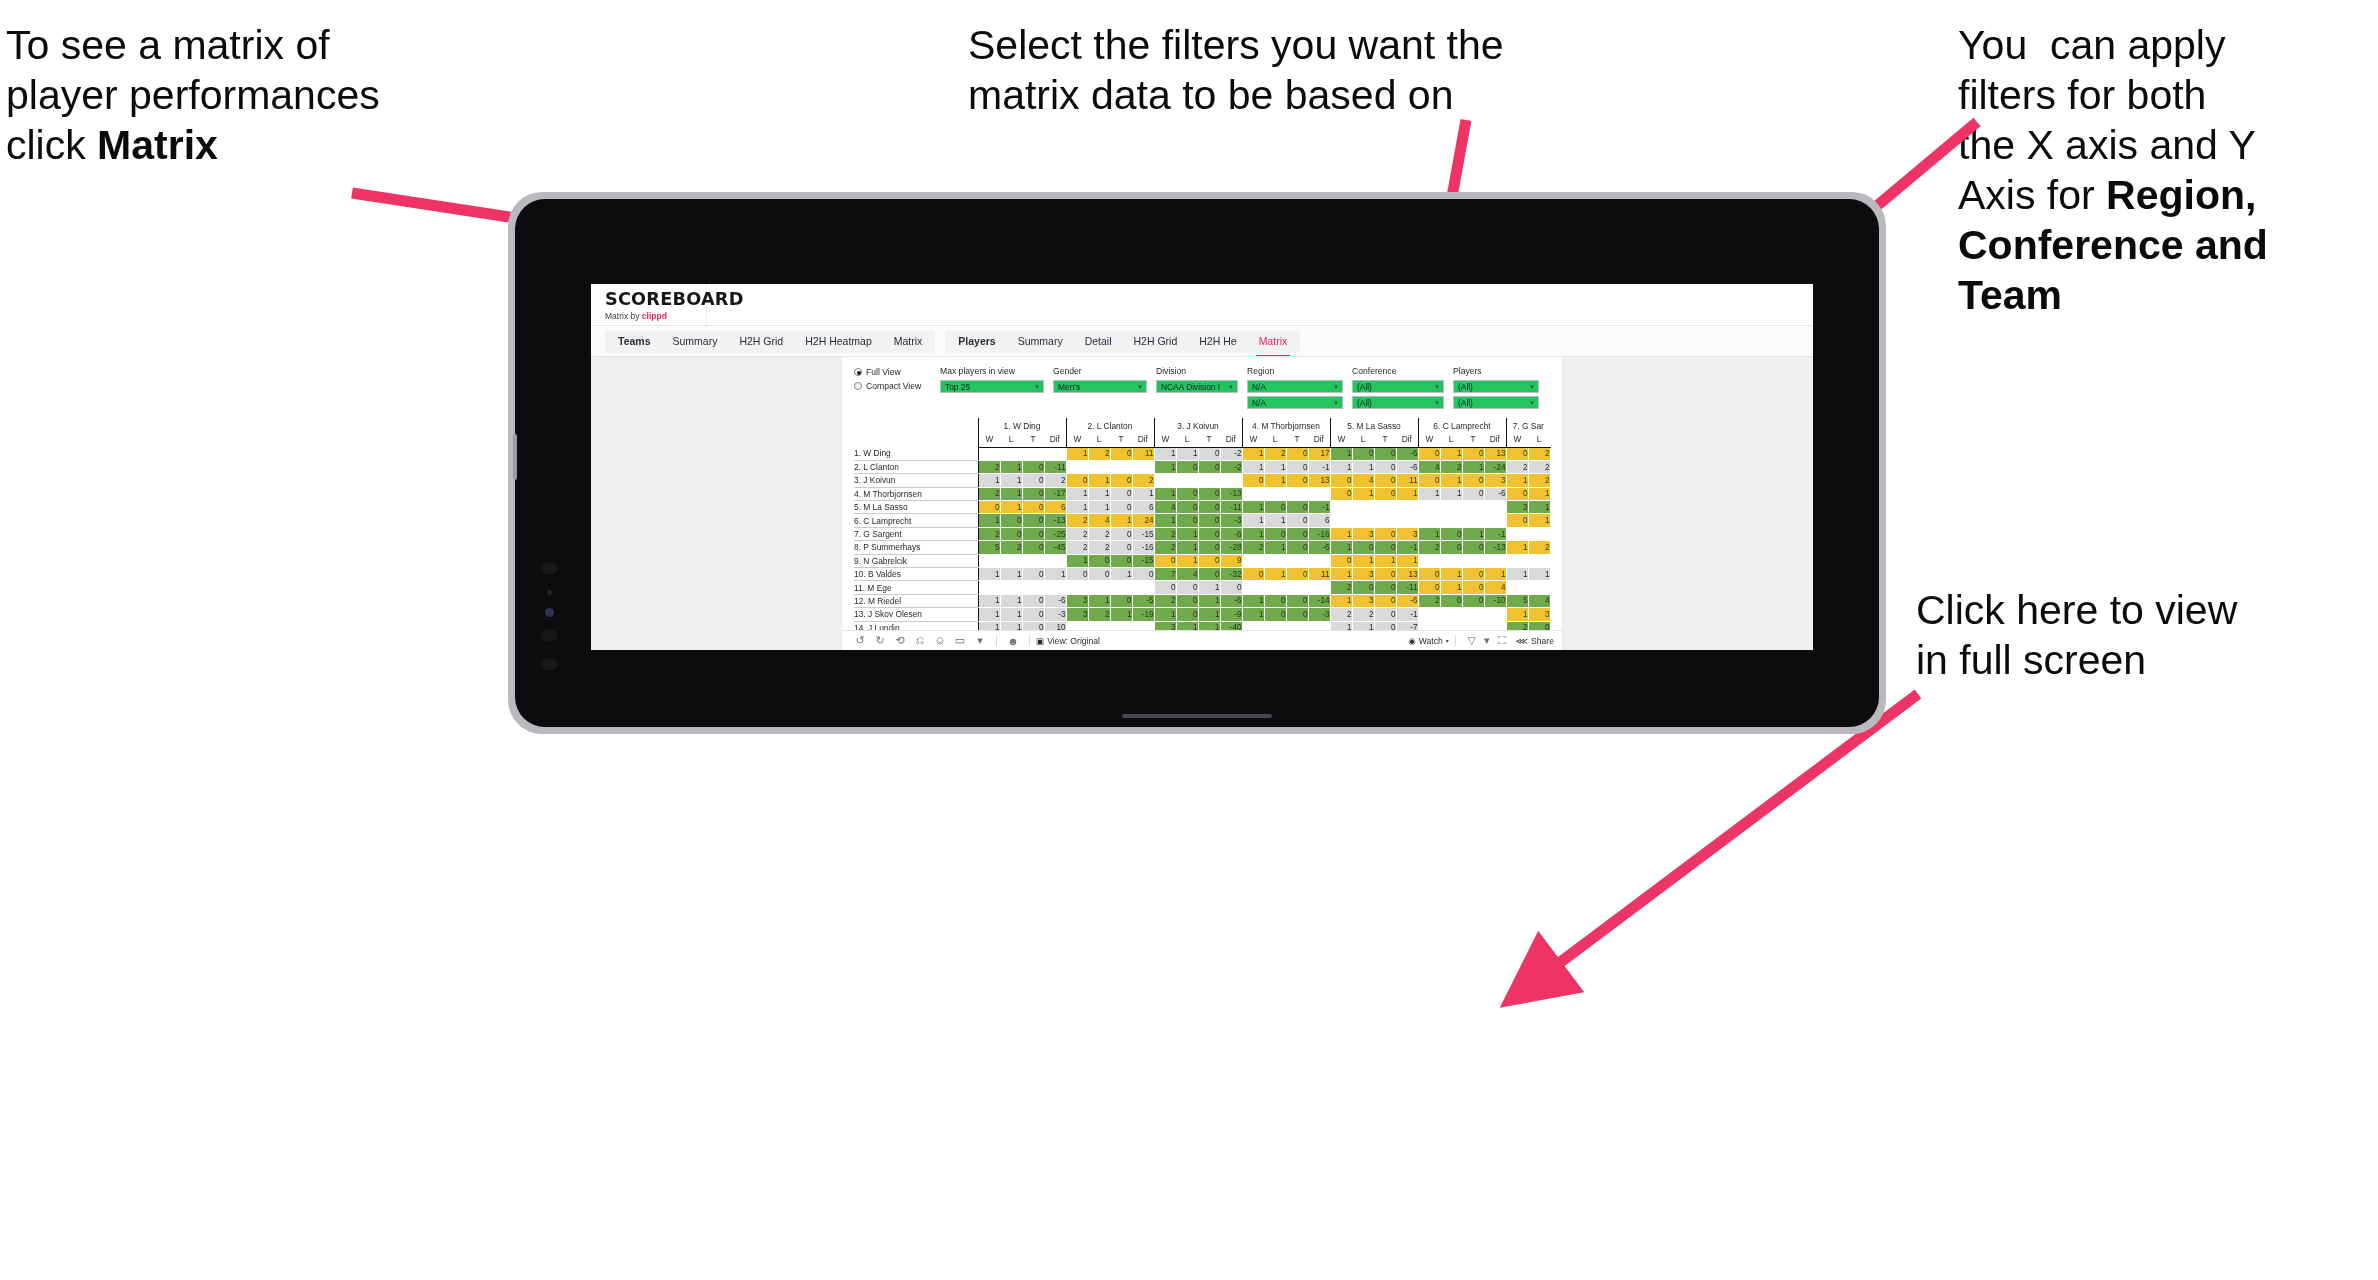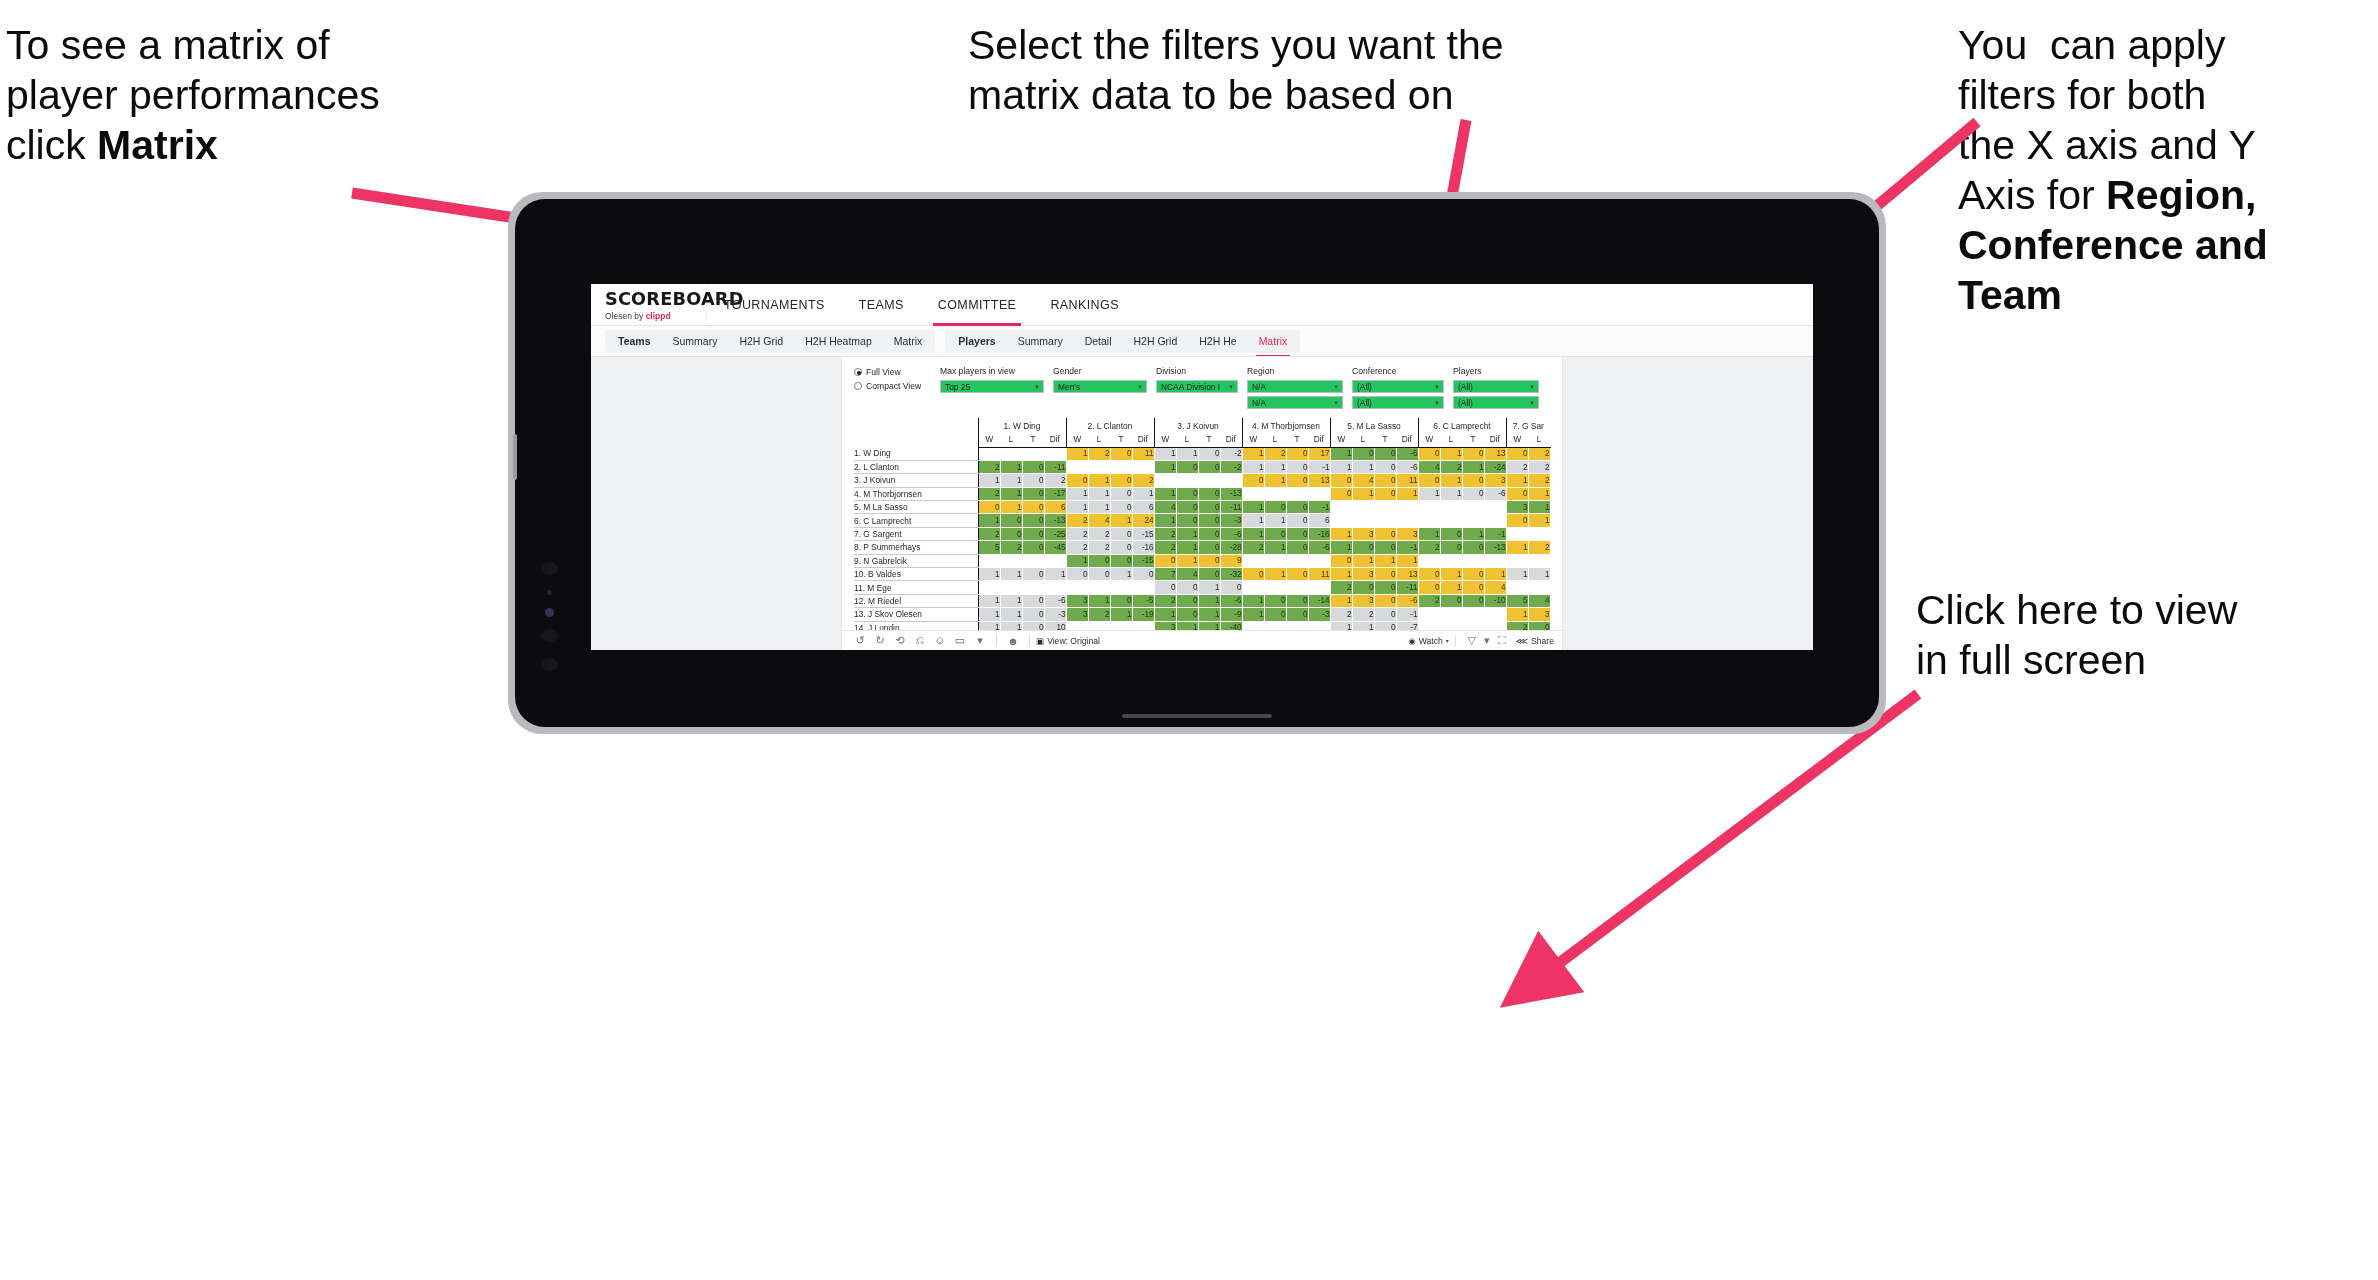--- a/index.html
+++ b/index.html
@@ -210,27 +210,21 @@
     <div class="bezel-dot d4"></div>
     <div class="bezel-dot d5"></div>
     <div class="home-ind"></div>
 
     <div class="tab-screen">
       <div class="app">
 
         <div class="topbar">
           <div class="brand">
             <div class="brand-name">SCOREBOARD</div>
-            <div class="brand-sub"><span>Olesen by </span><i>clippd</i></div>
-          </div>
-          <div class="topnav">
-            <div class="tn">TOURNAMENTS</div>
-            <div class="tn">TEAMS</div>
-            <div class="tn active">COMMITTEE</div>
-            <div class="tn">RANKINGS</div>
+            <div class="brand-sub"><span>Matrix by </span><i>clippd</i></div>
           </div>
         </div>
 
         <div class="subbar">
           <div class="grp boxed">
             <div class="sb head">Teams</div>
             <div class="sb">Summary</div>
             <div class="sb">H2H Grid</div>
             <div class="sb">H2H Heatmap</div>
             <div class="sb">Matrix</div>

